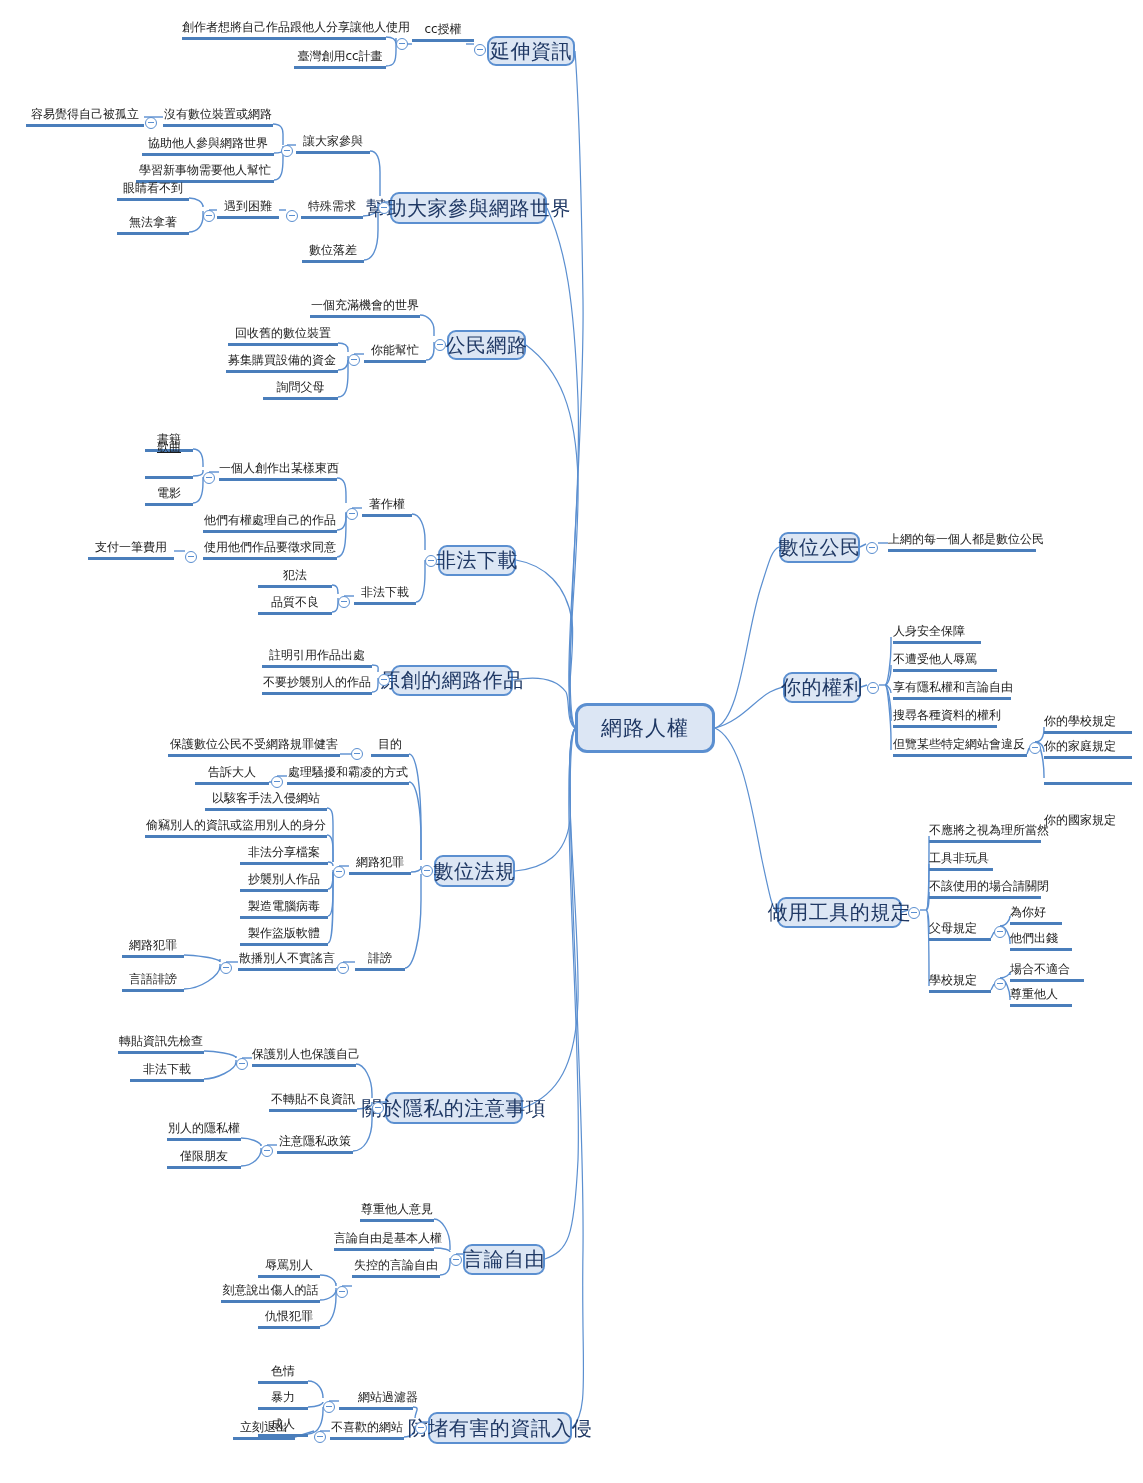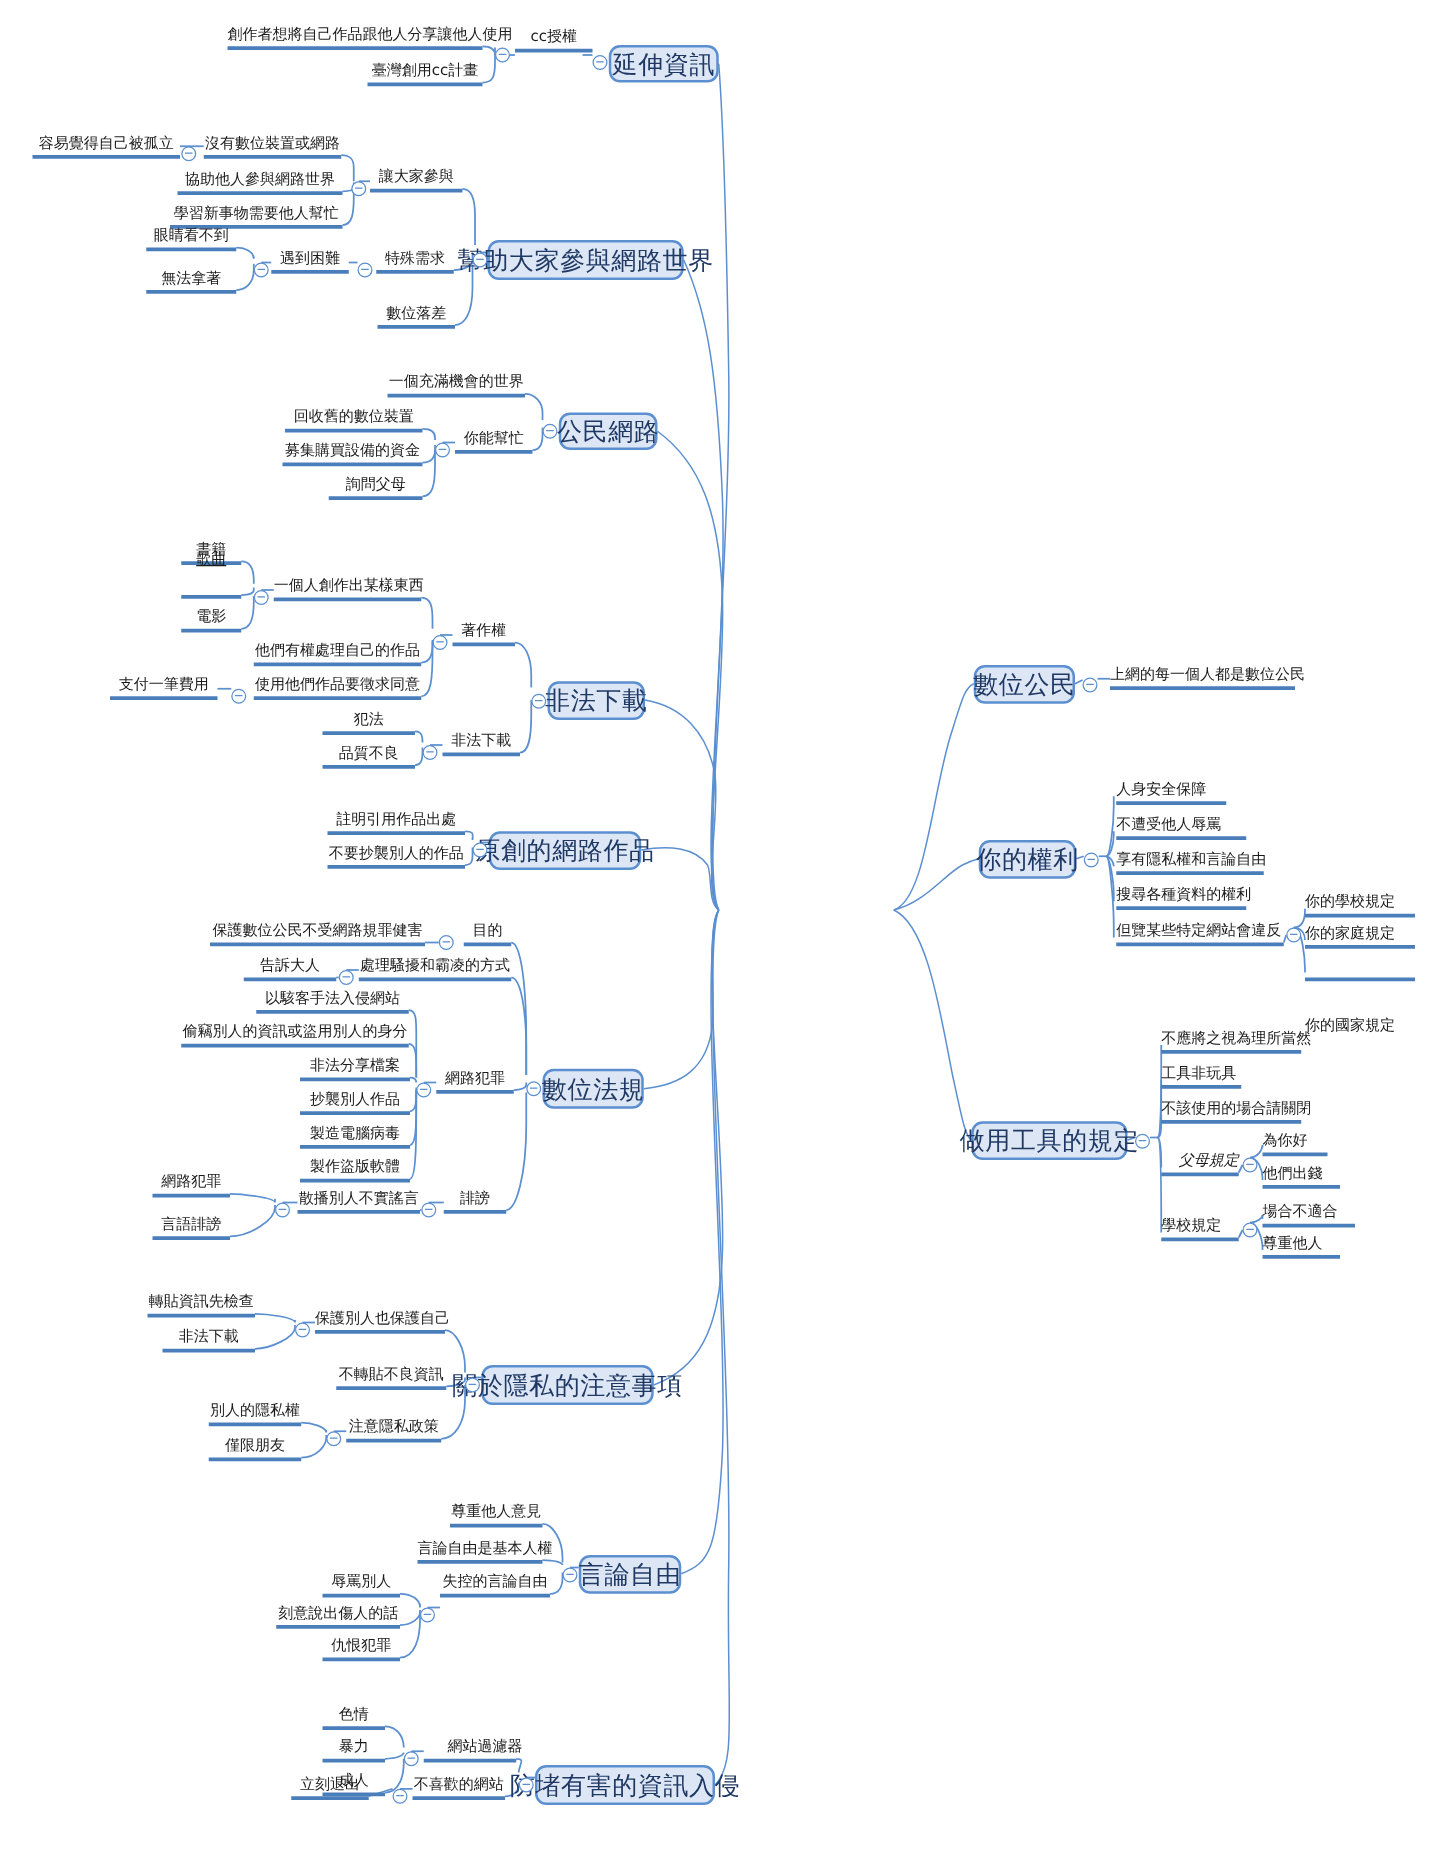--- a/index.html
+++ b/index.html
@@ -310,20 +310,23 @@
         <rect x="929" y="896" width="112" height="3" fill="#4a7ebb"></rect>
         <rect x="929" y="938" width="62" height="3" fill="#4a7ebb"></rect>
         <rect x="1010" y="922" width="52" height="3" fill="#4a7ebb"></rect>
         <rect x="1010" y="948" width="62" height="3" fill="#4a7ebb"></rect>
         <rect x="929" y="990" width="62" height="3" fill="#4a7ebb"></rect>
         <rect x="1010" y="979" width="74" height="3" fill="#4a7ebb"></rect>
         <rect x="1010" y="1004" width="62" height="3" fill="#4a7ebb"></rect>
       </g>
   </svg>
 
+  <div class="node-box root" id="root-node" style="left: 575px; top: 703px; width: 140px; height: 50px;">
+      <span>網路人權</span>
+    </div>
 
   <div id="box-layer">
       <div class="node-box main" style="left: 487px; top: 36px; width: 88px; height: 30px;">
         <span>延伸資訊</span>
       </div>
       <div class="node-box main" style="left: 390px; top: 192px; width: 157px; height: 32px;">
         <span>幫助大家參與網路世界</span>
       </div>
       <div class="node-box main" style="left: 447px; top: 330px; width: 79px; height: 30px;">
         <span>公民網路</span>
@@ -427,21 +430,21 @@
       <div class="leaf" style="left: 893px; top: 652px; width: 88px; text-align: left;">不遭受他人辱罵</div>
       <div class="leaf" style="left: 893px; top: 680px; width: 118px; text-align: left;">享有隱私權和言論自由</div>
       <div class="leaf" style="left: 893px; top: 708px; width: 104px; text-align: left;">搜尋各種資料的權利</div>
       <div class="leaf" style="left: 893px; top: 737px; width: 134px; text-align: left;">但覽某些特定網站會違反</div>
       <div class="leaf" style="left: 1044px; top: 714px; width: 88px; text-align: left;">你的學校規定</div>
       <div class="leaf" style="left: 1044px; top: 739px; width: 88px; text-align: left;">你的家庭規定</div>
       <div class="leaf" style="left: 1044px; top: 765px; width: 88px; text-align: left; margin-top: 48px;">你的國家規定</div>
       <div class="leaf" style="left: 929px; top: 823px; width: 112px; text-align: left;">不應將之視為理所當然</div>
       <div class="leaf" style="left: 929px; top: 851px; width: 64px; text-align: left;">工具非玩具</div>
       <div class="leaf" style="left: 929px; top: 879px; width: 112px; text-align: left;">不該使用的場合請關閉</div>
-      <div class="leaf" style="left: 929px; top: 921px; width: 62px; text-align: right; font-style: italic;">父母規定</div>
+      <div class="leaf" style="left: 929px; top: 921px; width: 62px; text-align: left;">父母規定</div>
       <div class="leaf" style="left: 1010px; top: 905px; width: 52px; text-align: left;">為你好</div>
       <div class="leaf" style="left: 1010px; top: 931px; width: 62px; text-align: left;">他們出錢</div>
       <div class="leaf" style="left: 929px; top: 973px; width: 62px; text-align: left;">學校規定</div>
       <div class="leaf" style="left: 1010px; top: 962px; width: 74px; text-align: left;">場合不適合</div>
       <div class="leaf" style="left: 1010px; top: 987px; width: 62px; text-align: left;">尊重他人</div>
     </div>
   <div id="toggle-layer">
       <div class="toggle" style="left: 474px; top: 44px;"></div>
       <div class="toggle" style="left: 396px; top: 38px;"></div>
       <div class="toggle" style="left: 378px; top: 202px;"></div>

